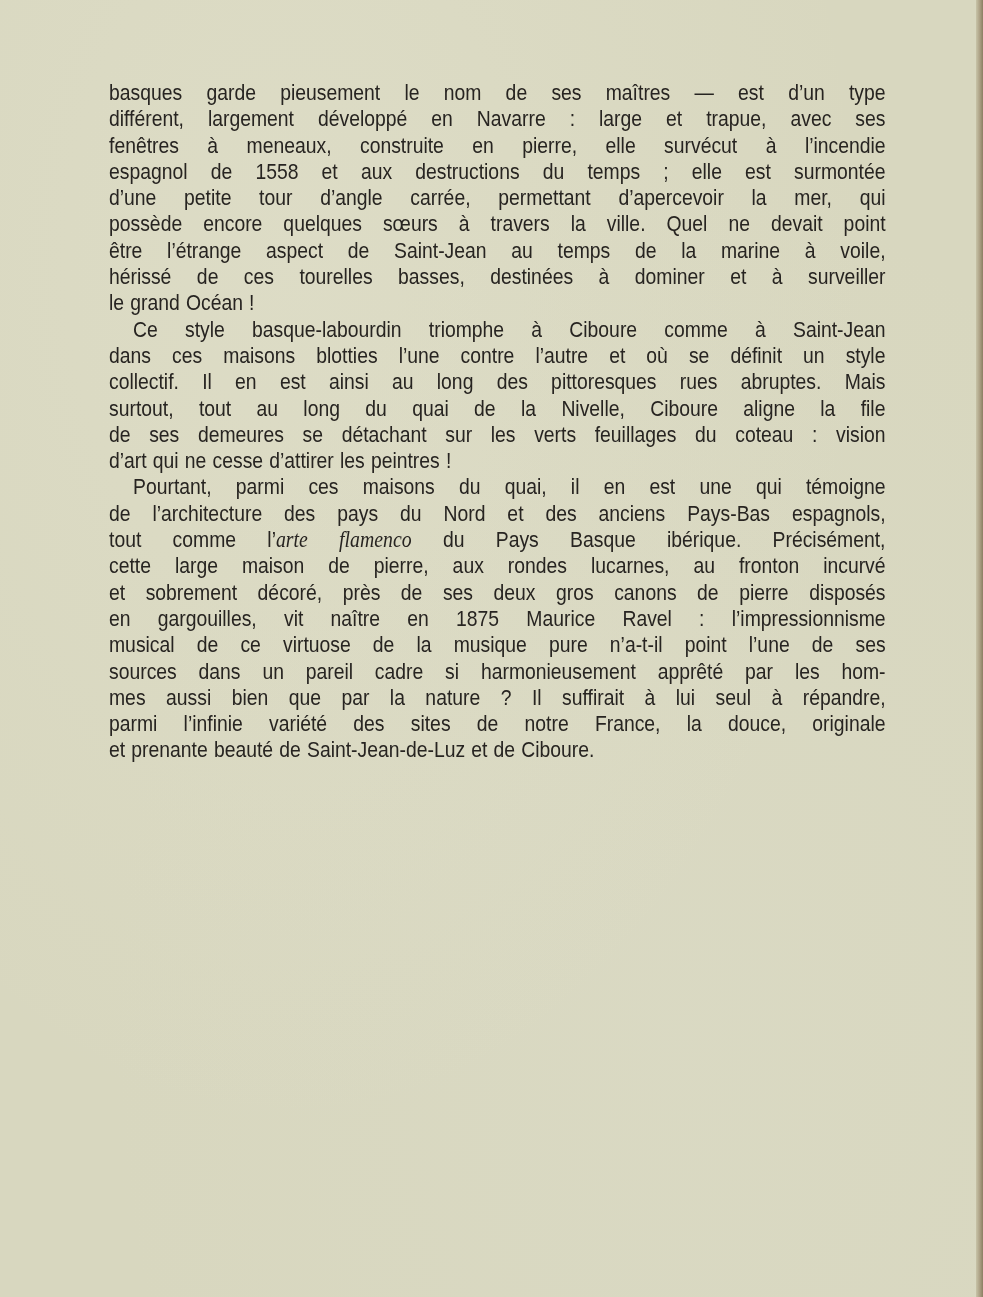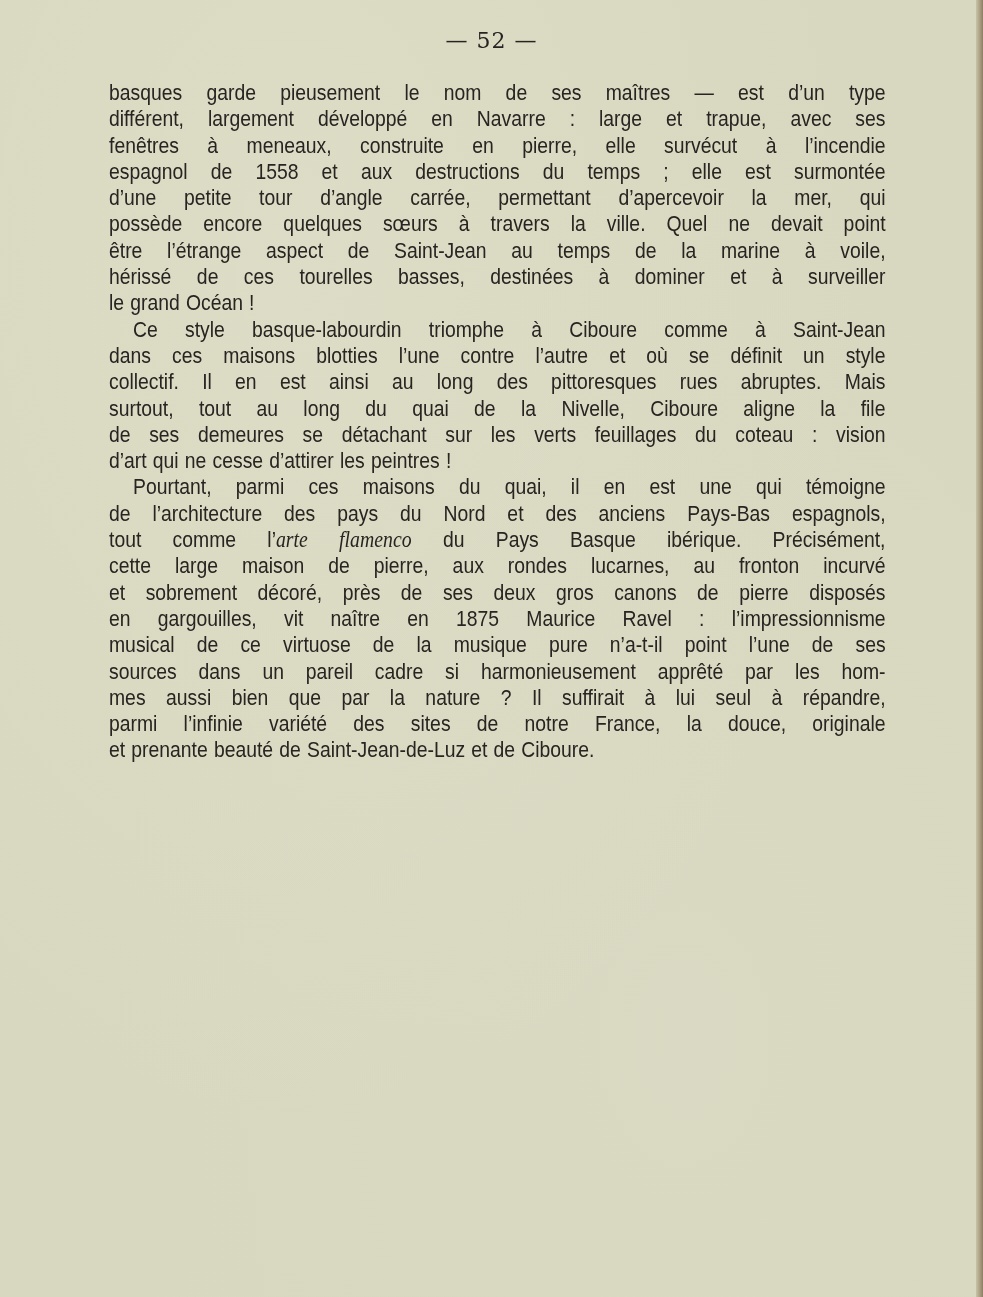--- a/index.html
+++ b/index.html
@@ -75,21 +75,20 @@
       gap: 0.32em;
     }
     .line-wrap.indent {
       padding-left: 28px;
     }
   </style>
 </head>
 <body>
 
 <div class="page">
-  <div class="folio">— 52 —</div>
   <div class="text-block" id="text-block">
       <div class="para">
         <div class="line-wrap">
           <span>basques</span>
           <span>garde</span>
           <span>pieusement</span>
           <span>le</span>
           <span>nom</span>
           <span>de</span>
           <span>ses</span>

